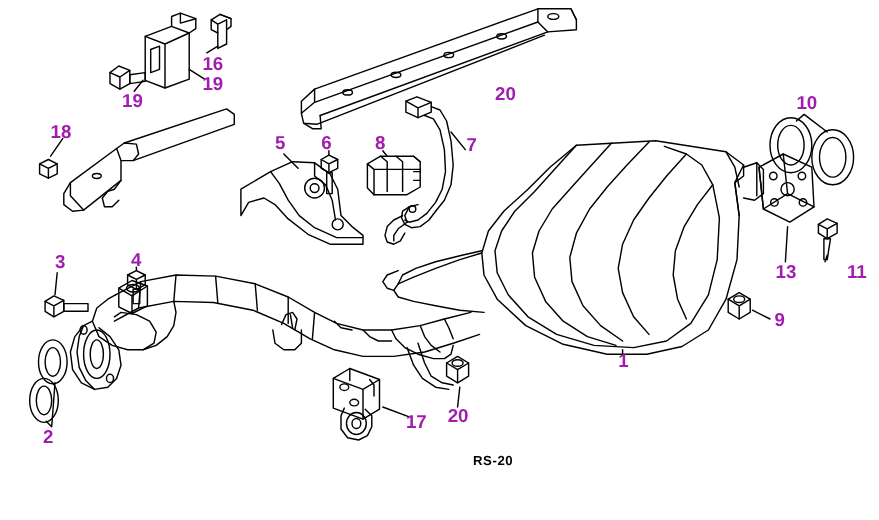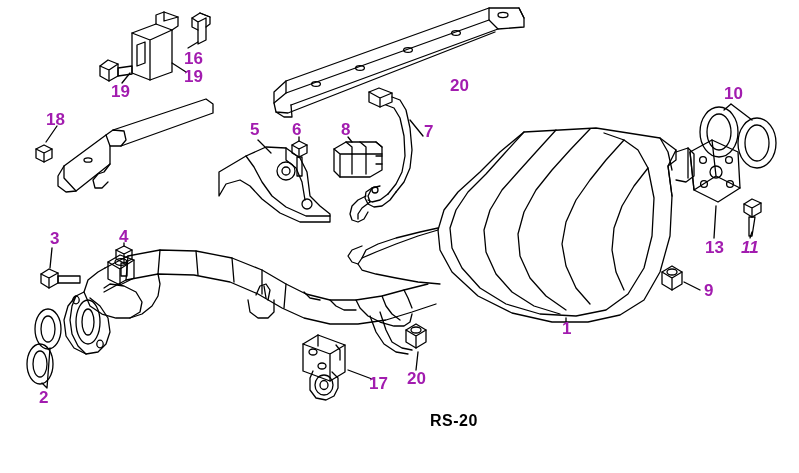--- a/index.html
+++ b/index.html
@@ -1,21 +1,21 @@
 <!DOCTYPE html>
 <html><head>
 <meta charset="utf-8">
 <style>
   html,body{margin:0;padding:0;background:#ffffff;}
   body{width:799px;height:473px;position:relative;overflow:hidden;
        font-family:"Liberation Sans", sans-serif;color:#000;}
   #diagram{position:absolute;left:0;top:0;width:799px;height:473px;}
   .lbl{position:absolute;font-size:17px;font-weight:700;color:#a21caf;
        font-family:"Liberation Sans", sans-serif;line-height:1;}
-  #caption{position:absolute;font-size:16px;font-weight:700;letter-spacing:.5px;}
+  #caption{position:absolute;font-size:12px;font-weight:700;letter-spacing:.5px;}
 </style>
 </head>
 <body>
 
 <svg id="diagram" viewBox="0 0 799 473">
   <g fill="none" stroke="#000" stroke-width="1.3" stroke-linejoin="round" stroke-linecap="round">
 
     <g>
       <path d="M489,8 L519,8 L524,18 L524,27 L498,29 L489,20 Z"></path>
       <path d="M489,20 L286,93 L274,103 L276,112 L288,113 L495,32"></path>
@@ -244,21 +244,21 @@
 <div class="lbl" style="left:562px;top:320px;">1</div>
 <div class="lbl" style="left:39px;top:389px;">2</div>
 <div class="lbl" style="left:50px;top:230px;">3</div>
 <div class="lbl" style="left:119px;top:228px;">4</div>
 <div class="lbl" style="left:250px;top:121px;">5</div>
 <div class="lbl" style="left:292px;top:121px;">6</div>
 <div class="lbl" style="left:424px;top:123px;">7</div>
 <div class="lbl" style="left:341px;top:121px;">8</div>
 <div class="lbl" style="left:704px;top:282px;">9</div>
 <div class="lbl" style="left:705px;top:239px;">13</div>
-<div class="lbl" style="left:741px;top:239px;font-style:italic;">11</div>
+<div class="lbl" style="left:770px;top:239px;">11</div>
 <div class="lbl" style="left:724px;top:85px;">10</div>
 <div class="lbl" style="left:407px;top:370px;">20</div>
 <div class="lbl" style="left:369px;top:375px;">17</div>
 <div class="lbl" style="left:184px;top:68px;">19</div>
 <div class="lbl" style="left:184px;top:50px;">16</div>
 <div class="lbl" style="left:111px;top:83px;">19</div>
 <div class="lbl" style="left:450px;top:77px;">20</div>
 <div class="lbl" style="left:46px;top:111px;">18</div>
 
 <div id="caption" style="left:430px;top:412px;">RS-20</div>

